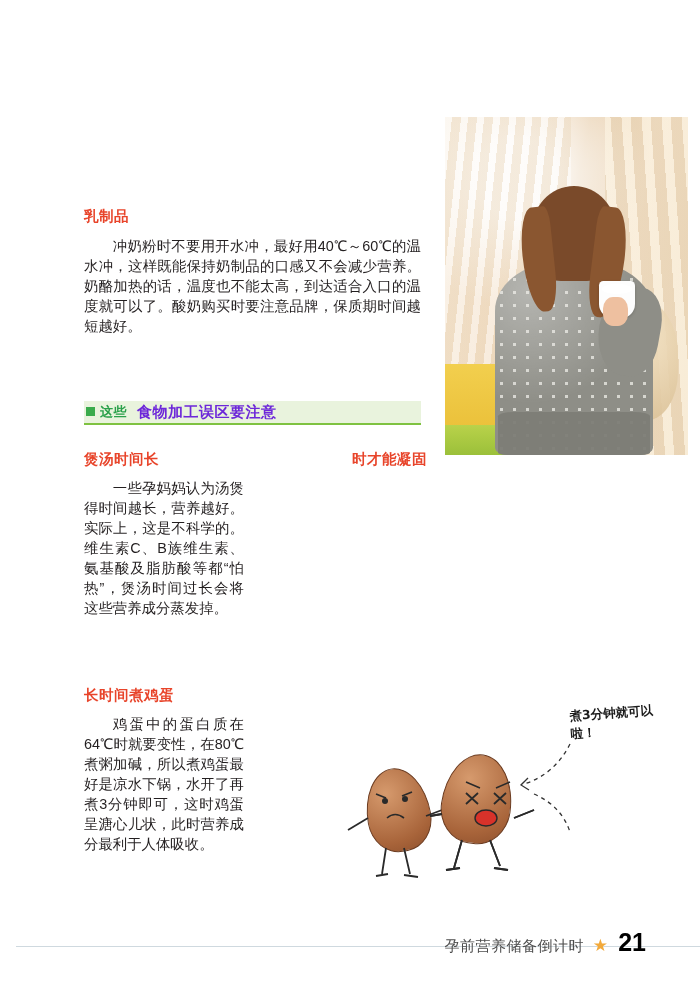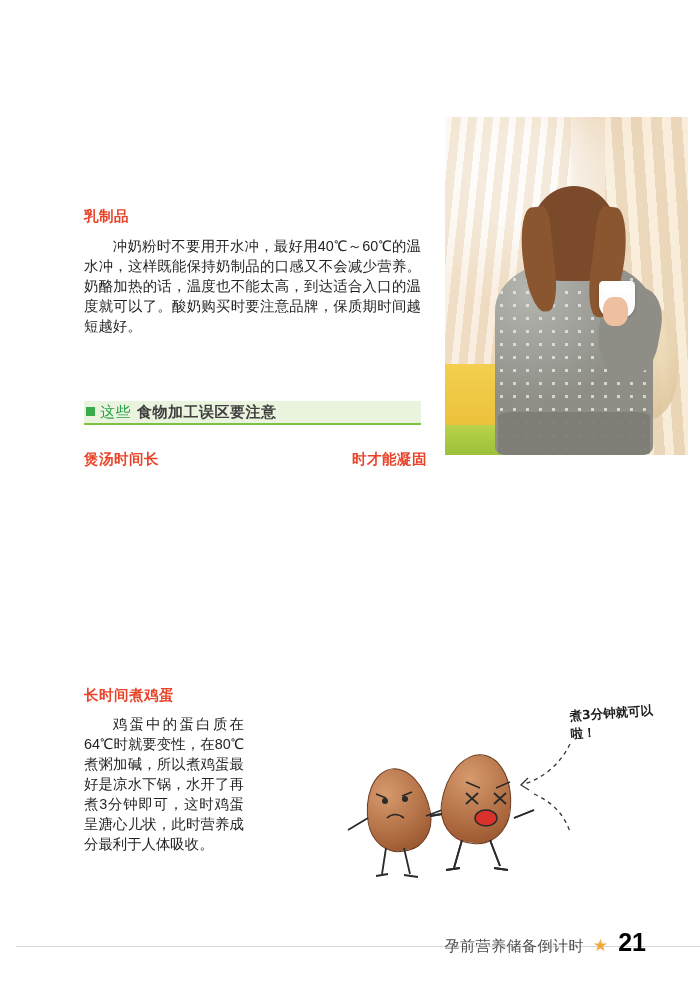--- a/index.html
+++ b/index.html
@@ -260,31 +260,31 @@
   }
   .band .sq {
     position: absolute;
     left: 2px; top: 6px;
     width: 9px; height: 9px;
     background: #3aab4c;
   }
   .band .t1 {
     position: absolute;
     left: 16px; top: 2px;
-    font-size: 15px;
-    font-weight: normal;
+    font-size: 13px;
+    font-weight: bold;
     color: #2aa04a;
     letter-spacing: .5px;
   }
   .band .t2 {
     position: absolute;
     left: 53px; top: 2px;
     font-size: 15px;
     font-weight: bold;
-    color: #404040;
+    color: #6d28d9;
     letter-spacing: .5px;
   }
 
   
   #col-l-title1 { position: absolute; left: 76px; top: 442px; }
   #col-l-body1  { position: absolute; left: 76px; top: 470px; width: 160px; }
   #col-l-title2 { position: absolute; left: 76px; top: 678px; }
   #col-l-body2  { position: absolute; left: 76px; top: 706px; width: 160px; }
 
   #col-r-title1 { position: absolute; left: 344px; top: 442px; }
@@ -391,20 +391,21 @@
 
     <div class="band">
       <div class="bar"></div>
       <div class="underline"></div>
       <div class="sq"></div>
       <div class="t1">这些</div>
       <div class="t2">食物加工误区要注意</div>
     </div>
 
     <div class="h-red" id="col-l-title1">煲汤时间长</div>
+    <div class="body-text indent" id="col-l-body1">一些孕妈妈认为汤煲得时间越长，营养越好。实际上，这是不科学的。维生素C、B族维生素、氨基酸及脂肪酸等都“怕热”，煲汤时间过长会将这些营养成分蒸发掉。</div>
 
     <div class="h-red" id="col-l-title2">长时间煮鸡蛋</div>
     <div class="body-text indent" id="col-l-body2">鸡蛋中的蛋白质在64℃时就要变性，在80℃煮粥加碱，所以煮鸡蛋最好是凉水下锅，水开了再煮3分钟即可，这时鸡蛋呈溏心儿状，此时营养成分最利于人体吸收。</div>
 
     <div class="h-red" id="col-r-title1">时才能凝固</div>
 
     <div class="doodle">
       <div class="hand-note">煮3分钟就可以啦！</div>
 
       <svg width="300" height="190" style="position:absolute;left:0;top:0;">

